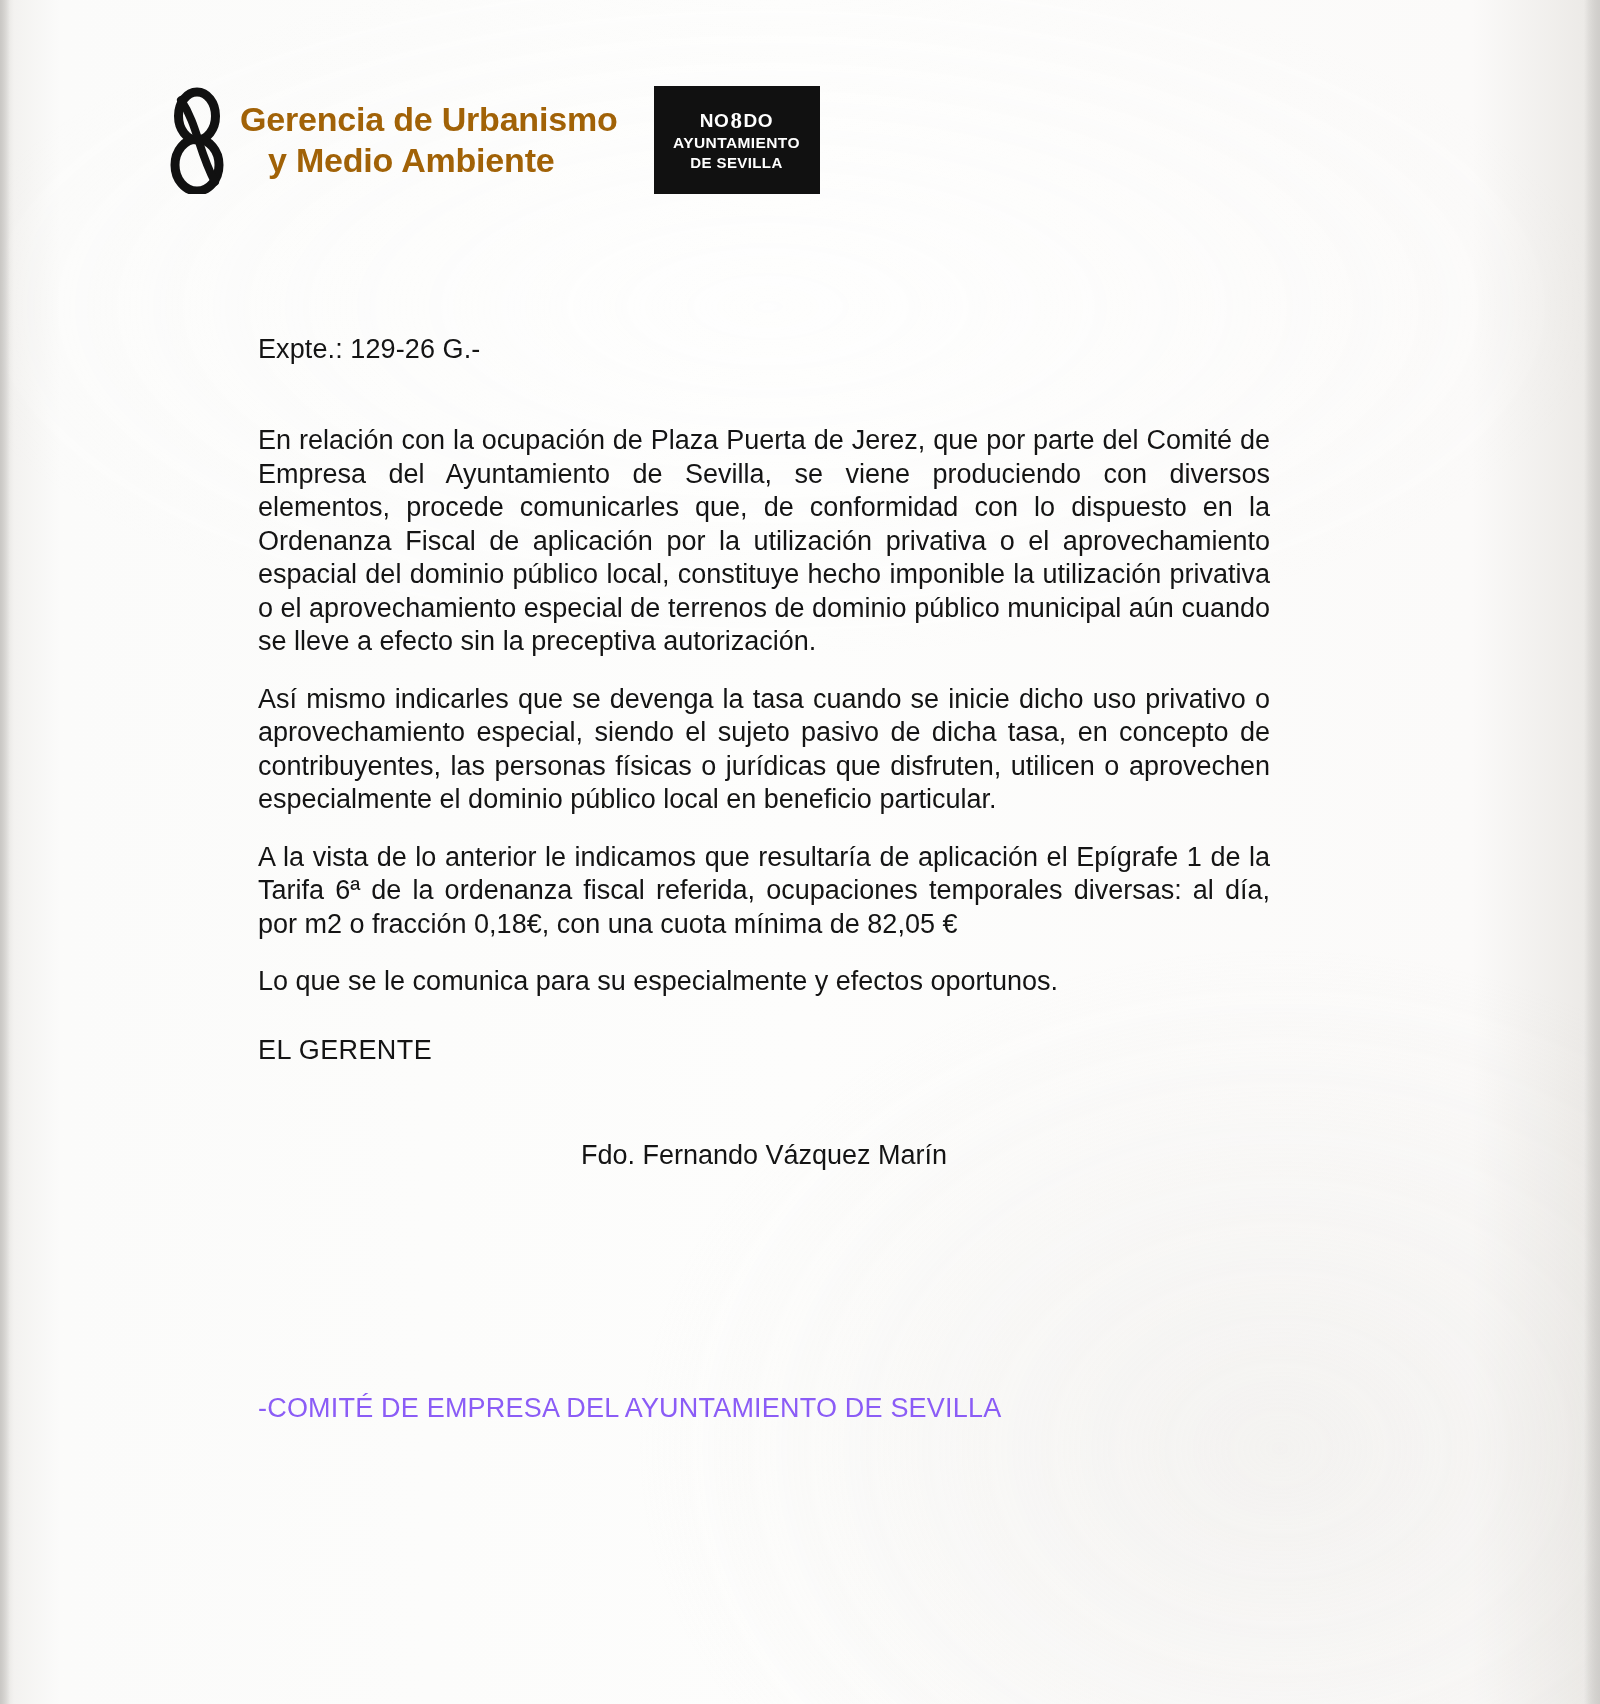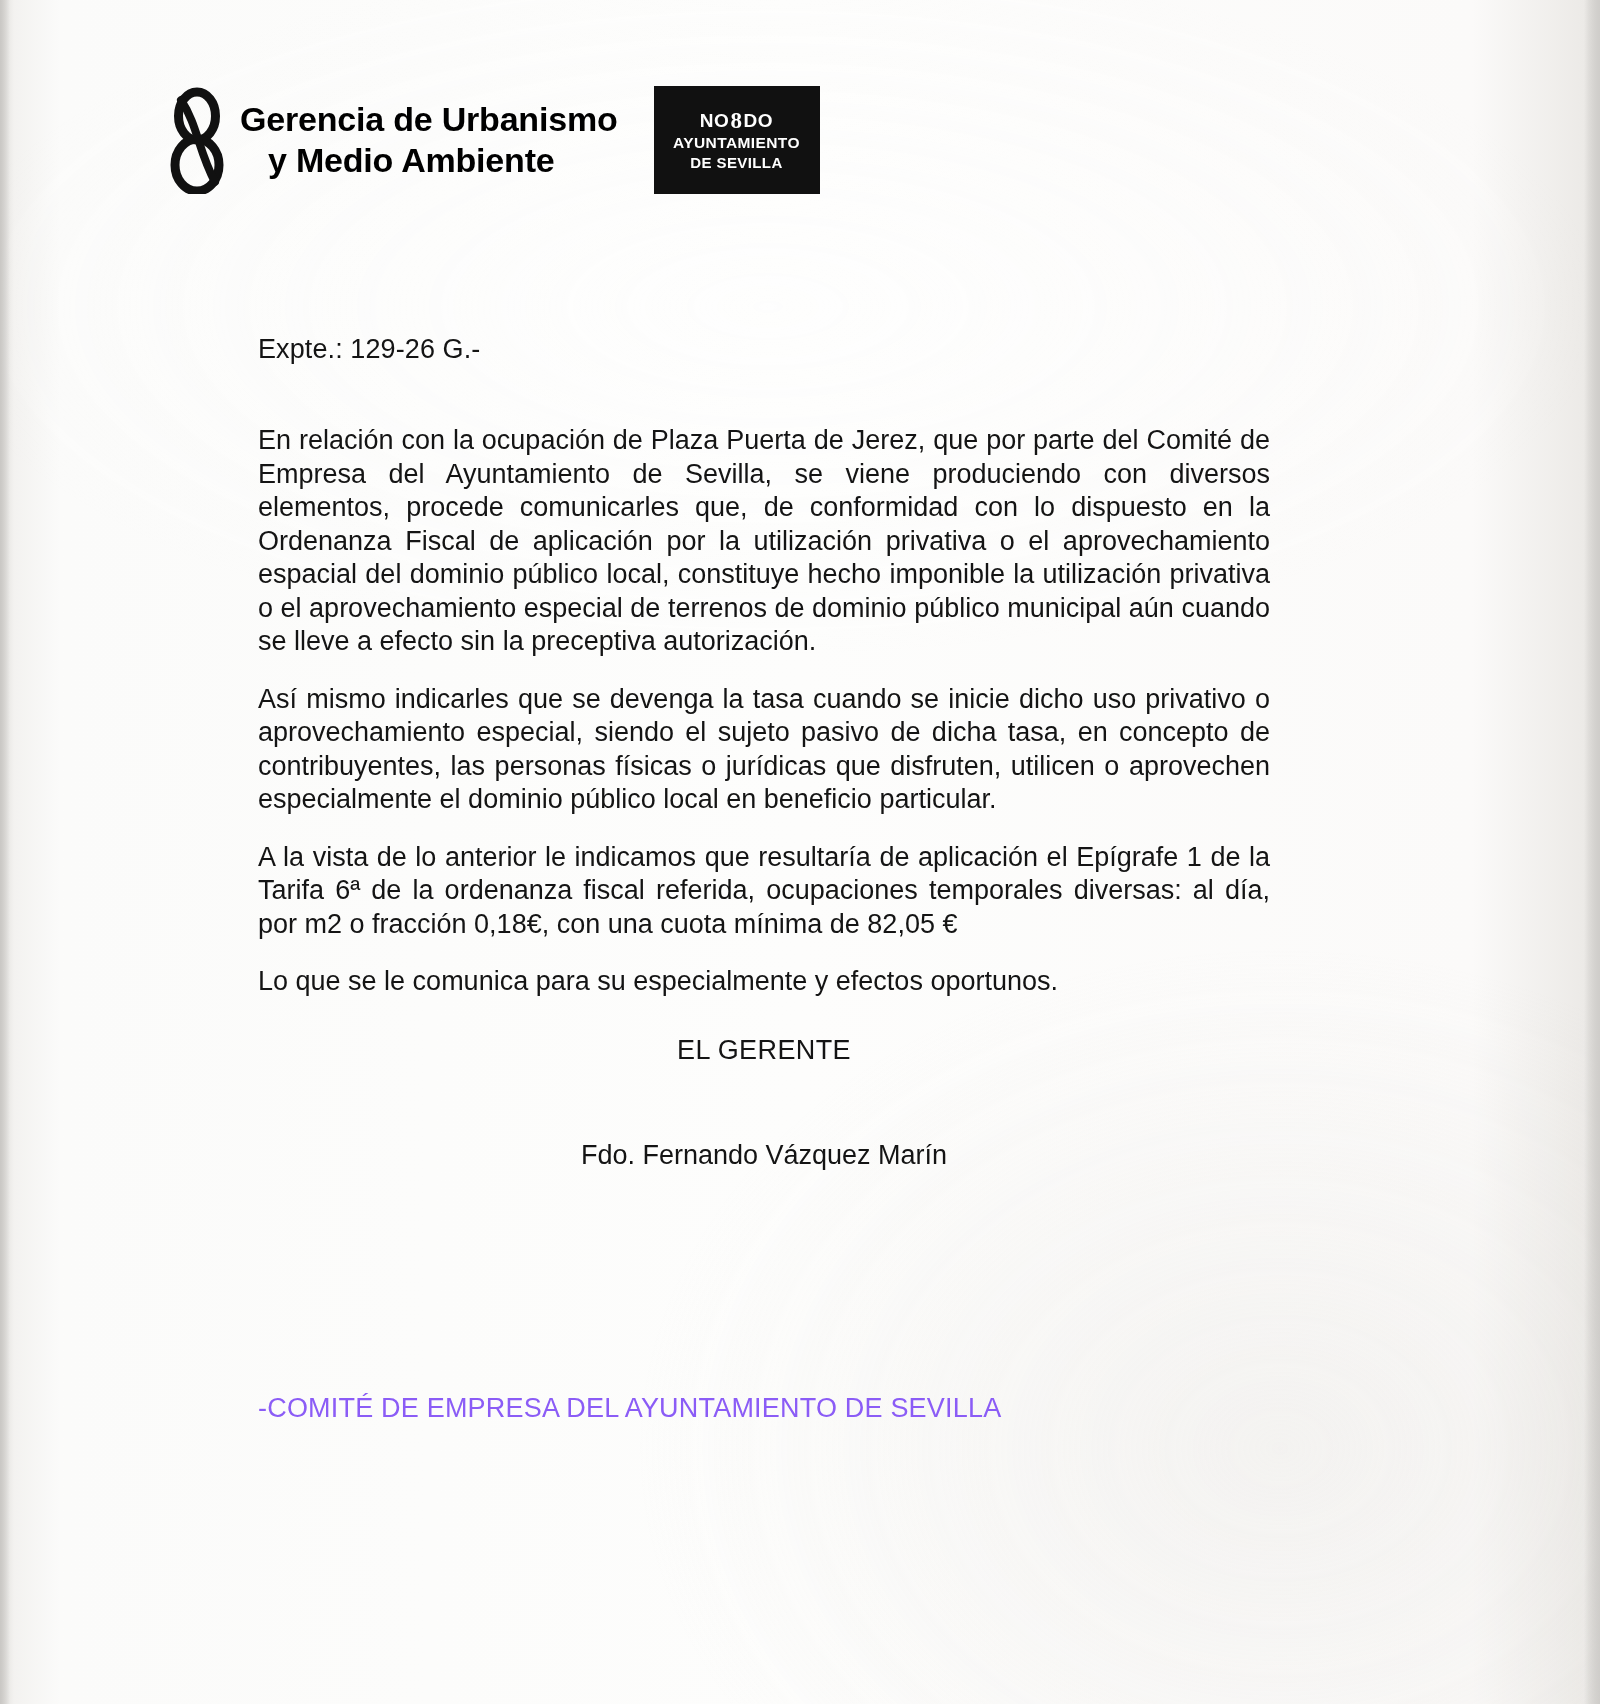--- a/index.html
+++ b/index.html
@@ -73,21 +73,21 @@
     margin-right: 14px;
     position: relative;
   }
   .nodo-glyph svg { display: block; }
 
   .gerencia-text {
     font-size: 34px;
     line-height: 1.22;
     font-weight: 700;
     letter-spacing: -0.2px;
-    color: #000000;
+    color: #a16207;
     white-space: pre;
   }
   .gerencia-line2 { padding-left: 28px; }
 
   .ayto-box {
     margin-left: 36px;
     width: 166px;
     height: 108px;
     background: #111111;
     color: #ffffff;
@@ -149,21 +149,21 @@
     hyphens: none;
   }
   .para.no-justify { text-align: left; }
 
   
   .sign-title {
     position: absolute;
     top: 1035px;
     left: 258px;
     width: 1012px;
-    text-align: center;
+    text-align: left;
     font-size: 27px;
     letter-spacing: 0.4px;
     color: #141414;
   }
   .sign-name {
     position: absolute;
     top: 1140px;
     left: 258px;
     width: 1012px;
     text-align: center;

